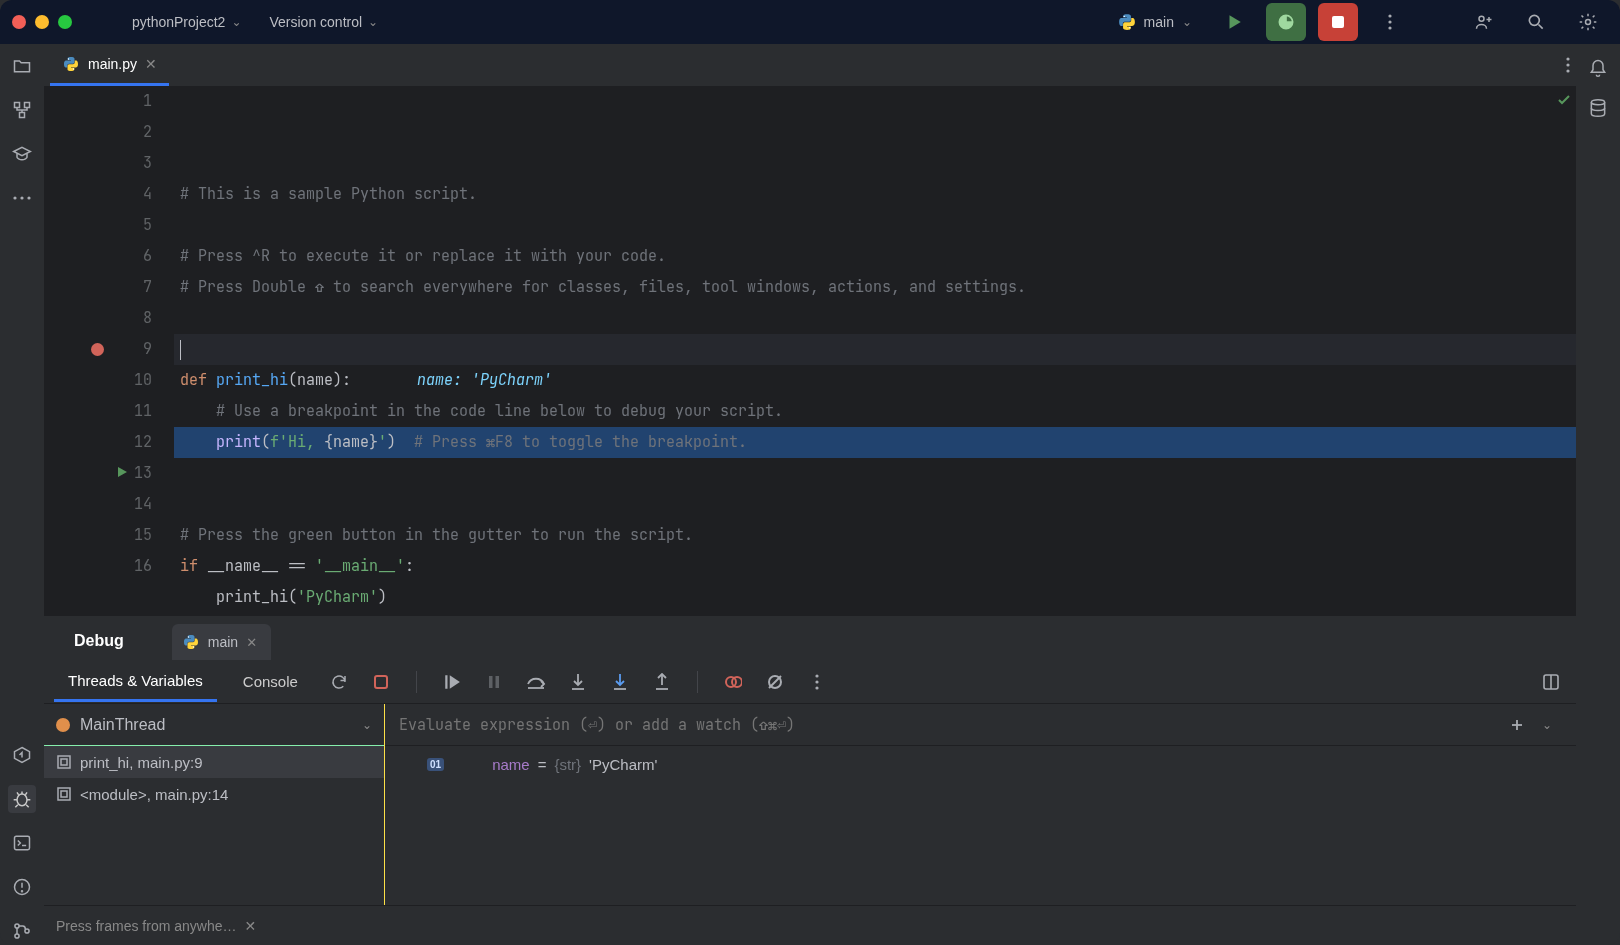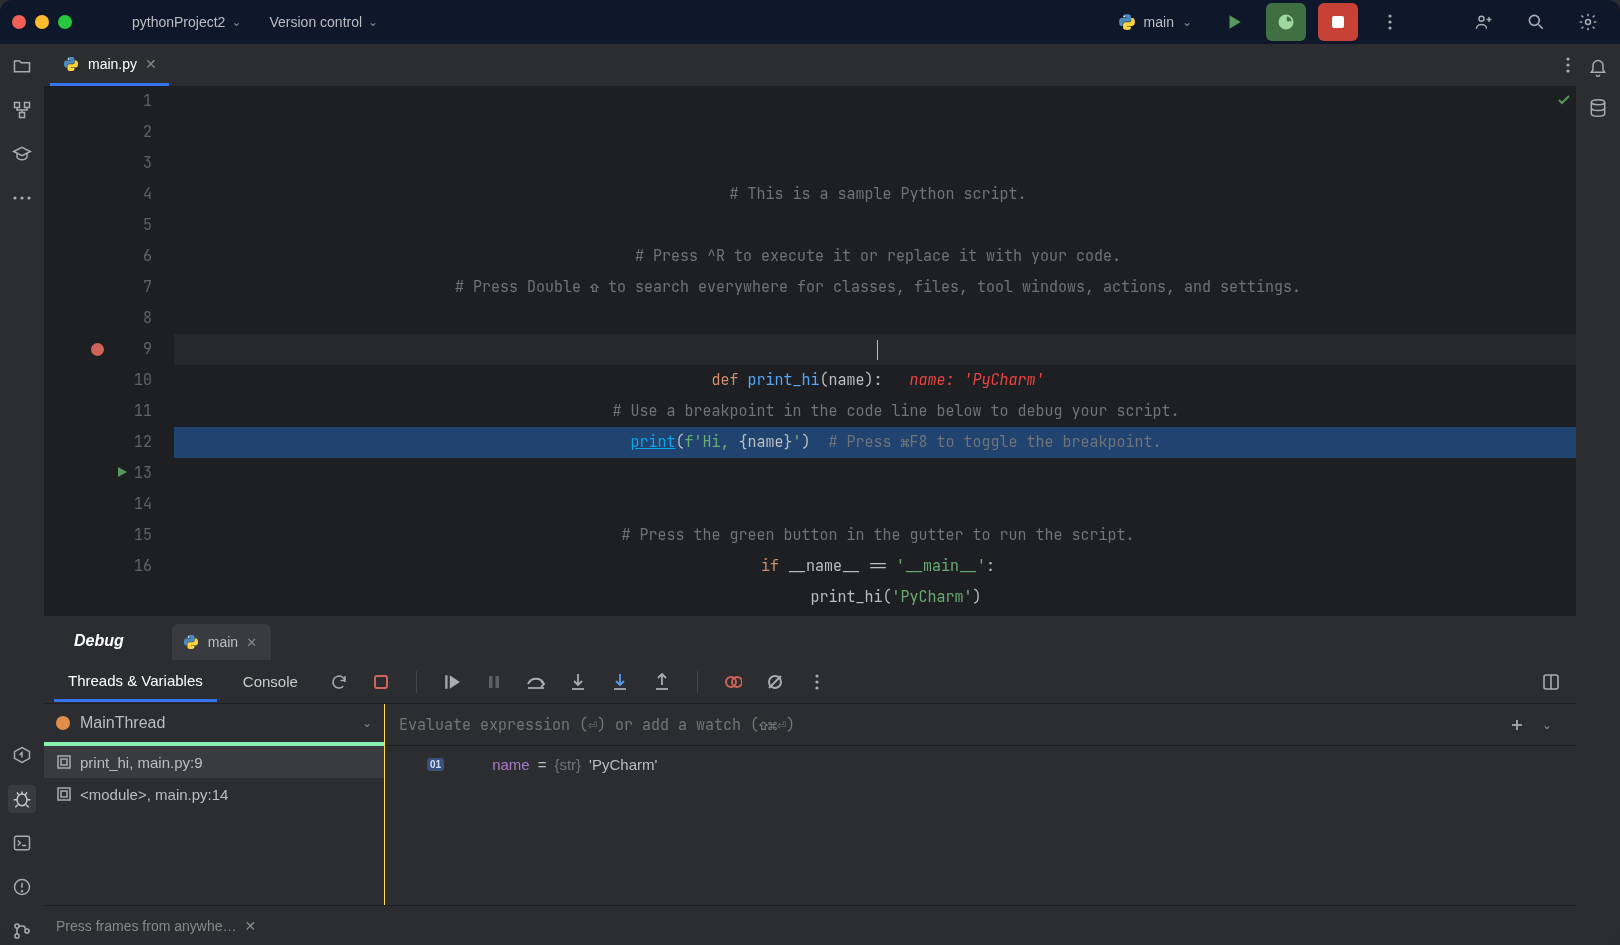--- a/index.html
+++ b/index.html
@@ -44,45 +44,45 @@
 .tab { display: flex; align-items: center; gap: 8px; padding: 0 12px; height: 42px; border-bottom: 3px solid #3574f0; color: #fff; }
 .tab .close { color: #888; font-size: 14px; }
 .editor-tabs .tab-spacer { flex: 1; }
 
 .editor { flex: 1; display: flex; background: #1e1f22; min-height: 0; overflow: hidden; font-family: "JetBrains Mono", Menlo, Consolas, monospace; font-size: 15px; line-height: 31px; position: relative; }
 .gutter { width: 130px; background: #1e1f22; color: #606366; text-align: right; padding-right: 22px; user-select: none; position: relative; }
 .gutter .ln { height: 31px; position: relative; }
 .ln .bp { position: absolute; right: 48px; top: 9px; width: 13px; height: 13px; border-radius: 50%; background: #d1645a; }
 .ln .run-gutter { position: absolute; right: 24px; top: 8px; }
 .code { flex: 1; white-space: pre; color: #bcbec4; position: relative; }
-.code .line { height: 31px; padding-left: 6px; text-align: center; }
+.code .line { height: 31px; padding-left: 6px; }
 .code .line.cur { background: #26282e; }
 .code .line.hl { background: #21436f; }
 .c-comment { color: #6f737a; }
 .c-kw { color: #cf8e6d; }
 .c-fn { color: #56a8f5; }
 .c-str { color: #6aab73; }
-.c-inlay { color: #ef4444; font-style: italic; }
-.c-builtin { color: #0ea5e9; text-decoration: underline; }
+.c-inlay { color: #7dd3fc; font-style: italic; margin-left: 39px; }
+.c-builtin { color: #c4b5fd; }
 .err-stripe { position: absolute; right: 4px; top: 6px; color: #57965c; }
 .caret { display:inline-block; width:1px; height:20px; background:#bcbec4; vertical-align:middle; margin-right:1px; }
 
 .debug-panel { height: 330px; background: #2b2d30; display: flex; flex-direction: column; border-top: 1px solid #1e1f22; }
 .debug-tabs { height: 44px; display: flex; align-items: flex-end; padding: 0 12px; gap: 0; }
-.dbg-tab { padding: 10px 18px; color: #fff; font-weight: 600; font-size: 16px; font-style: italic; }
+.dbg-tab { padding: 10px 18px; color: #fff; font-weight: 600; font-size: 16px; }
 .dbg-subtab { padding: 9px 14px 9px 10px; display: flex; align-items: center; gap: 8px; background: #393b40; border-radius: 6px 6px 0 0; margin-left: 30px; }
 .dbg-subtab .close { color: #888; font-size: 13px; }
 .debug-toolbar { height: 44px; display: flex; align-items: center; padding: 0 10px; gap: 12px; border-bottom: 1px solid #1e1f22; }
 .dt-tabbtn { padding: 10px 14px; color: #ccc; font-size: 15px; cursor: pointer; }
 .dt-tabbtn.active { border-bottom: 3px solid #3574f0; color: #fff; }
 .vsep { width: 1px; height: 22px; background: #43454a; margin: 0 8px; }
 .dt-icon { width: 30px; height: 30px; display: flex; align-items: center; justify-content: center; cursor: pointer; color: #a9acb2; }
 .debug-body { flex: 1; display: flex; min-height: 0; }
 .frames { width: 340px; display: flex; flex-direction: column; }
-.thread-row { height: 42px; display: flex; align-items: center; gap: 10px; padding: 0 12px; border-bottom: 4px solid #86efac; }
+.thread-row { height: 42px; display: flex; align-items: center; gap: 10px; padding: 0 12px; border-bottom: 1px solid #86efac; }
 .thread-row .dot-o { width: 14px; height: 14px; border-radius: 50%; background: #e08f4b; }
 .frame-list { flex: 1; overflow: auto; }
 .frame { height: 32px; display: flex; align-items: center; gap: 8px; padding: 0 12px; font-size: 15px; }
 .frame.sel { background: #393b40; }
 .vars { flex: 1; display: flex; flex-direction: column; border-left: 1px solid #fde047; }
 .eval-row { height: 42px; display: flex; align-items: center; padding: 0 14px; border-bottom: 1px solid #1e1f22; }
 .eval-input { flex: 1; background: transparent; border: none; outline: none; color: #aaa; font-family: "JetBrains Mono", Menlo, Consolas, monospace; font-size: 15px; }
 .var-list { flex: 1; padding: 6px 0; }
 .var-row { display: flex; align-items: center; gap: 8px; padding: 4px 42px; font-size: 15px; }
 .var-badge { background: #395179; color: #cfe0ff; font-size: 10px; font-weight: 700; padding: 1px 3px; border-radius: 3px; }

